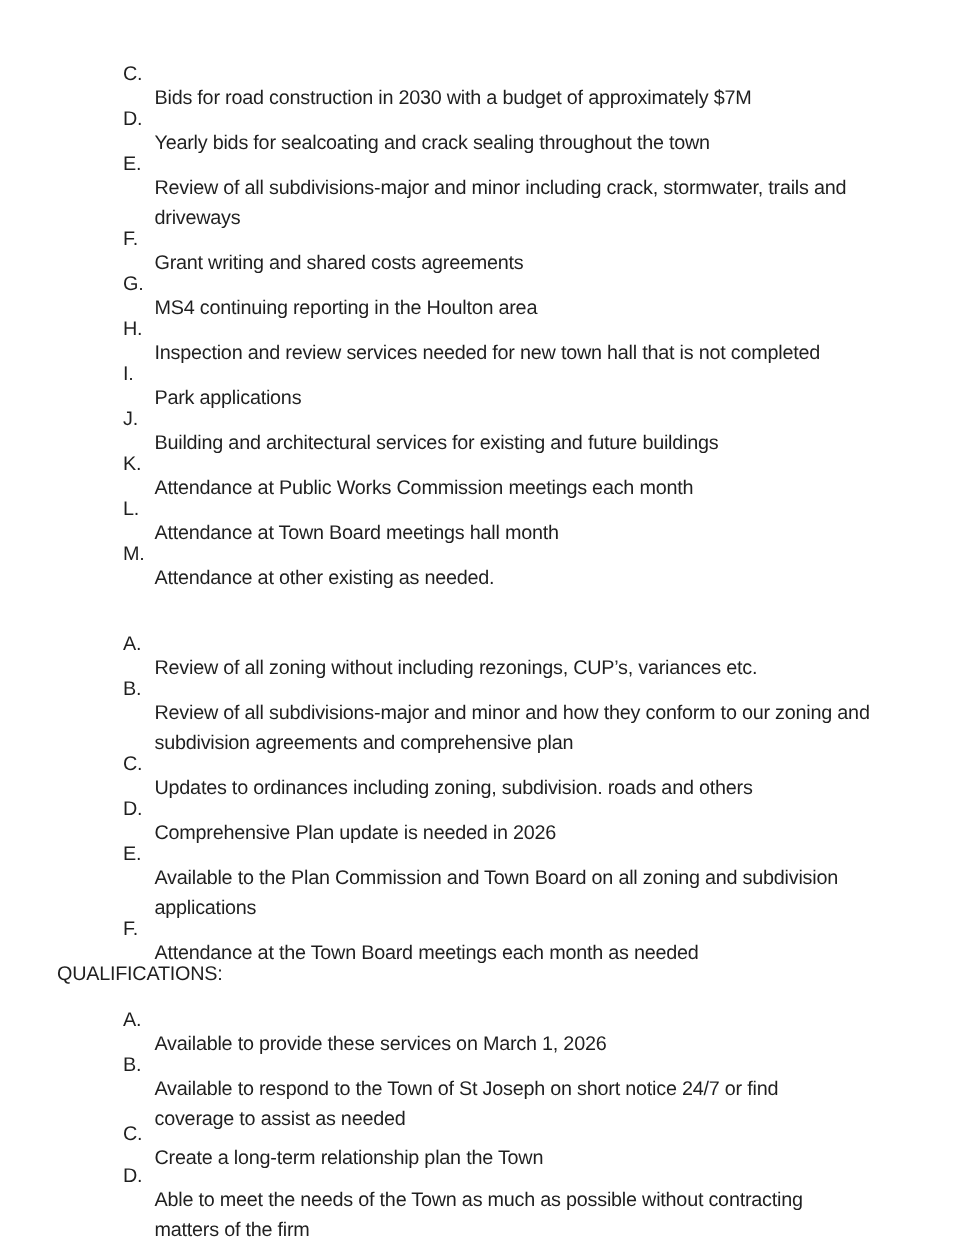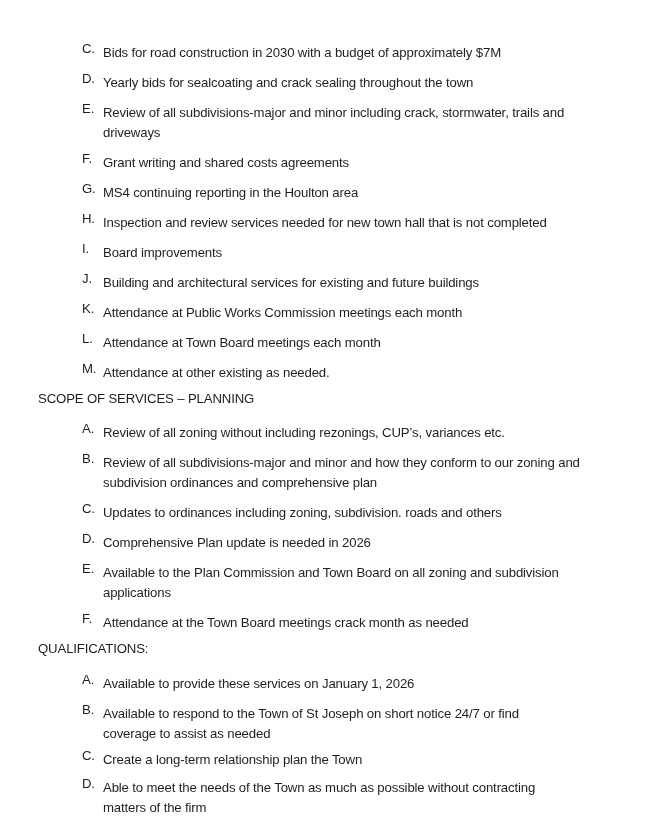--- a/index.html
+++ b/index.html
@@ -6,21 +6,21 @@
     body {
       width: 653px; height: 831px; overflow: hidden; position: relative;
       font-family: "Liberation Sans", sans-serif;
       color: #1f1f1f;
       font-size: 13.2px;
       letter-spacing: -0.15px;
     }
     .page { position: absolute; left: 0; top: 0; width: 653px; height: 831px; }
     .item { position: absolute; left: 0; width: 653px; }
     .lbl { position: absolute; left: 82px; top: 0; }
-    .txt { position: absolute; left: 103px; top: 2px; width: 500px; line-height: 20px; }
+    .txt { position: absolute; left: 103px; top: 14px; width: 500px; line-height: 20px; }
     .heading { position: absolute; left: 38px; }
   </style>
 </head>
 <body>
 
 <div class="page">
 
   <div class="item" style="top:41px">
     <span class="lbl">C.</span>
     <span class="txt">Bids for road construction in 2030 with a budget of approximately $7M</span>
@@ -40,71 +40,70 @@
   <div class="item" style="top:181px">
     <span class="lbl">G.</span>
     <span class="txt">MS4 continuing reporting in the Houlton area</span>
   </div>
   <div class="item" style="top:211px">
     <span class="lbl">H.</span>
     <span class="txt" style="width:520px">Inspection and review services needed for new town hall that is not completed</span>
   </div>
   <div class="item" style="top:241px">
     <span class="lbl">I.</span>
-    <span class="txt">Board improvements</span>
+    <span class="txt">Park applications</span>
   </div>
   <div class="item" style="top:271px">
     <span class="lbl">J.</span>
     <span class="txt">Building and architectural services for existing and future buildings</span>
   </div>
   <div class="item" style="top:301px">
     <span class="lbl">K.</span>
     <span class="txt">Attendance at Public Works Commission meetings each month</span>
   </div>
   <div class="item" style="top:331px">
     <span class="lbl">L.</span>
-    <span class="txt">Attendance at Town Board meetings each month</span>
+    <span class="txt">Attendance at Town Board meetings hall month</span>
   </div>
   <div class="item" style="top:361px">
     <span class="lbl">M.</span>
     <span class="txt">Attendance at other existing as needed.</span>
   </div>
 
-  <div class="heading" style="top:391px">SCOPE OF SERVICES – PLANNING</div>
 
   <div class="item" style="top:421px">
     <span class="lbl">A.</span>
     <span class="txt">Review of all zoning without including rezonings, CUP’s, variances etc.</span>
   </div>
   <div class="item" style="top:451px">
     <span class="lbl">B.</span>
-    <span class="txt" style="width:495px">Review of all subdivisions-major and minor and how they conform to our zoning and subdivision ordinances and comprehensive plan</span>
+    <span class="txt" style="width:495px">Review of all subdivisions-major and minor and how they conform to our zoning and subdivision agreements and comprehensive plan</span>
   </div>
   <div class="item" style="top:501px">
     <span class="lbl">C.</span>
     <span class="txt">Updates to ordinances including zoning, subdivision. roads and others</span>
   </div>
   <div class="item" style="top:531px">
     <span class="lbl">D.</span>
     <span class="txt">Comprehensive Plan update is needed in 2026</span>
   </div>
   <div class="item" style="top:561px">
     <span class="lbl">E.</span>
     <span class="txt" style="width:498px">Available to the Plan Commission and Town Board on all zoning and subdivision applications</span>
   </div>
   <div class="item" style="top:611px">
     <span class="lbl">F.</span>
-    <span class="txt">Attendance at the Town Board meetings crack month as needed</span>
+    <span class="txt">Attendance at the Town Board meetings each month as needed</span>
   </div>
 
   <div class="heading" style="top:641px">QUALIFICATIONS:</div>
 
   <div class="item" style="top:672px">
     <span class="lbl">A.</span>
-    <span class="txt">Available to provide these services on January 1, 2026</span>
+    <span class="txt">Available to provide these services on March 1, 2026</span>
   </div>
   <div class="item" style="top:702px">
     <span class="lbl">B.</span>
     <span class="txt" style="width:460px">Available to respond to the Town of St Joseph on short notice 24/7 or find coverage to assist as needed</span>
   </div>
   <div class="item" style="top:748px">
     <span class="lbl">C.</span>
     <span class="txt">Create a long-term relationship plan the Town</span>
   </div>
   <div class="item" style="top:776px">

